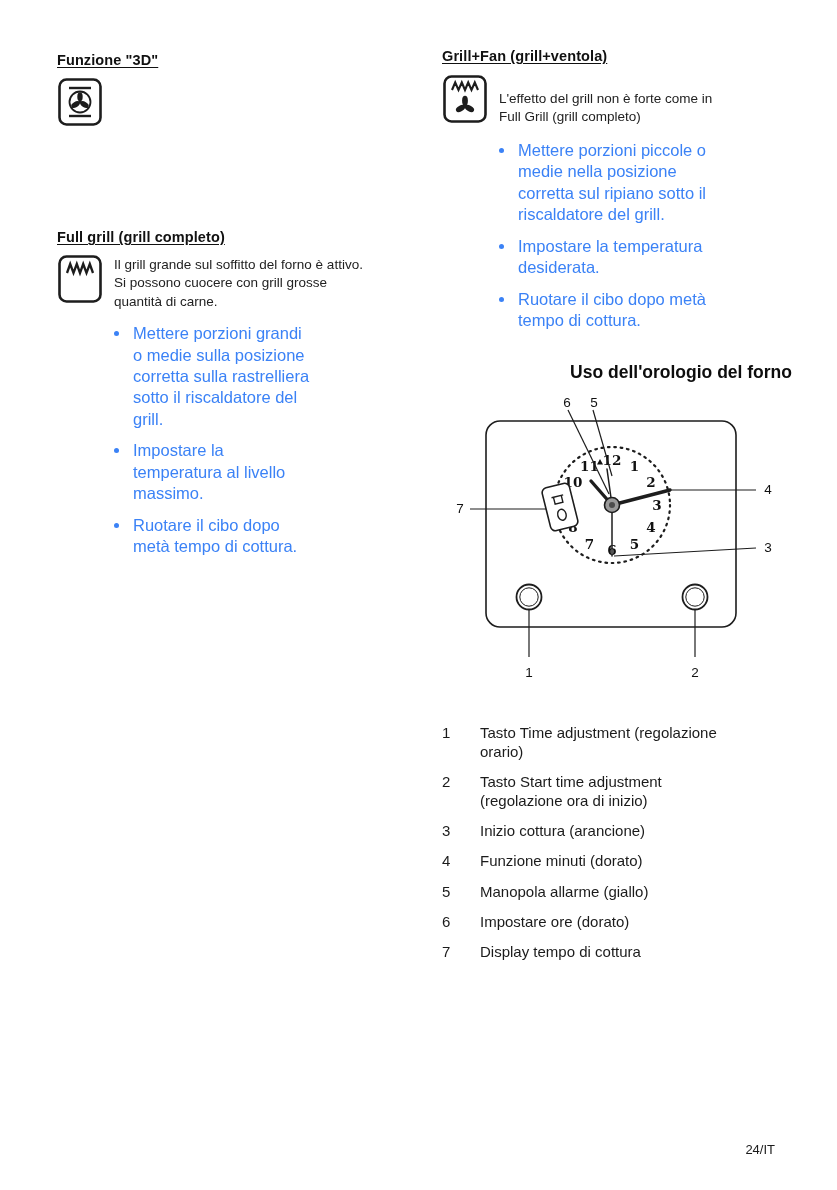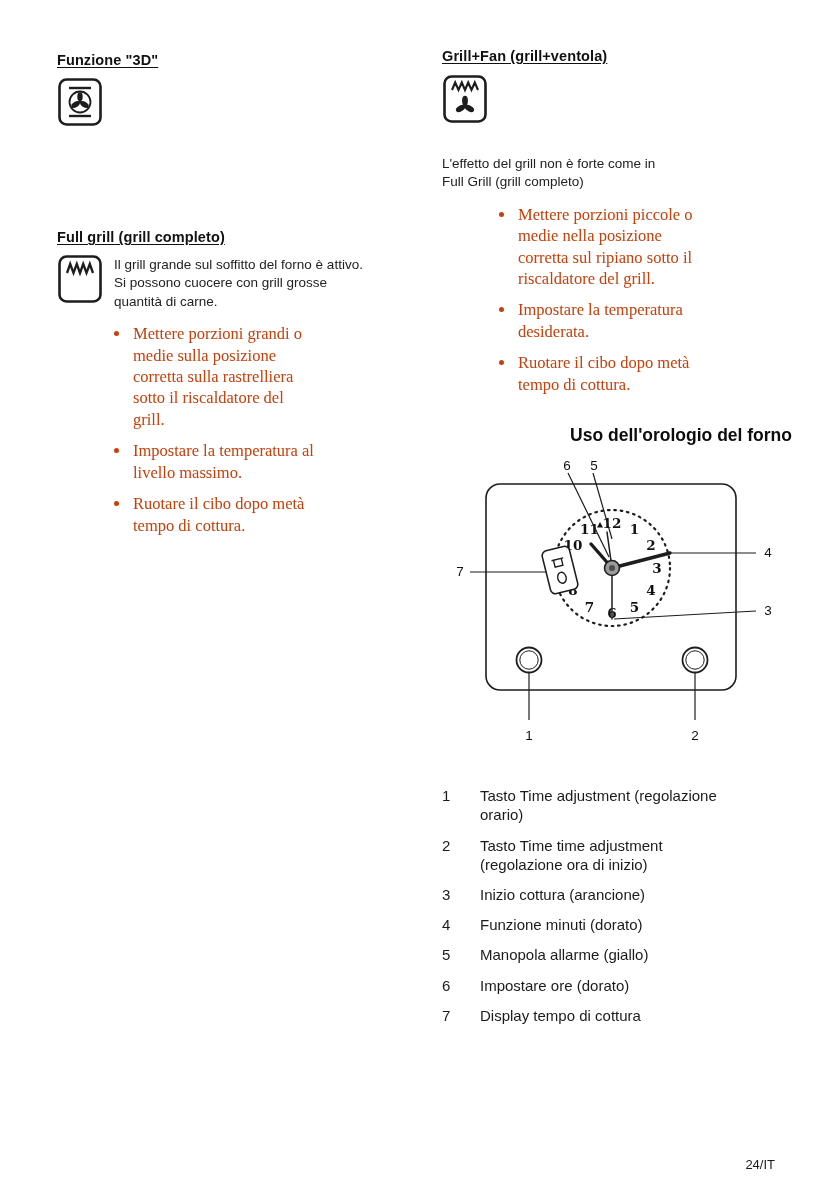--- a/index.html
+++ b/index.html
@@ -14,43 +14,43 @@
   .col-right { left:432px; top:48px; width:350px;margin-left:10px; }
 
   .func-heading {
     font-size:14.5px; font-weight:bold; color:#111;
     text-decoration:underline; text-underline-offset:2px;
     margin-bottom:9px; letter-spacing:.1px;
   }
   .func-row { display:flex; gap:11px; align-items:flex-start; }
   .icon-box { flex:0 0 46px; }
   .func-body { font-size:13.5px; line-height:1.36; max-width:258px; padding-top:2px; color:#222; }
-  .sec3 .func-row { margin-top:10px;flex-direction:column; }
+  .sec3 .func-row { margin-top:10px; }
   .sec3 .func-body { padding-top:16px; max-width:238px; }
   .section-gap { margin-top:98px; }
 
   ul.bullets {
     margin:12px 0 0 52px; padding-left:22px;
-    list-style:disc outside; font-size:16.5px; line-height:1.3; color:#c2410c;font-family:Liberation Serif, serif;
+    list-style:disc outside; font-size:16.5px; line-height:1.3; color:#3b82f6;
   }
   ul.bullets li { margin-bottom:10px; padding-left:2px; }
   .col-left  ul.bullets { max-width:205px; }
   .col-right ul.bullets { max-width:218px; }
 
   .clock-heading { font-size:17.5px; font-weight:bold; color:#0d0d0d; margin-top:30px;text-align:right; }
   .clock-diagram { margin-top:10px; }
 
   .legend { margin-top:26px; font-size:15px; color:#1b1b1b; }
   .legend-row { display:flex; margin-bottom:11px; line-height:1.28; }
   .legend-num { flex:0 0 38px; }
   .legend-text { flex:1; max-width:255px; }
 
   .page-footer {
     position:absolute; right:62px; top:1142px;
-    font-size:13px; color:#1b1b1b;margin-top:15px;
+    font-size:13px; color:#1b1b1b;
   }
   svg .stroke { fill:none; stroke:#1d1d1d; }
 </style>
 </head>
 <body>
 
 <div class="page">
 
   <div class="col col-left">
 
@@ -190,21 +190,21 @@
       </svg>
     </div>
 
     <div class="legend">
       <div class="legend-row">
         <span class="legend-num">1</span>
         <span class="legend-text">Tasto Time adjustment (regolazione orario)</span>
       </div>
       <div class="legend-row">
         <span class="legend-num">2</span>
-        <span class="legend-text">Tasto Time time adjustment (regolazione ora di inizio)</span>
+        <span class="legend-text">Tasto Start time adjustment (regolazione ora di inizio)</span>
       </div>
       <div class="legend-row">
         <span class="legend-num">3</span>
         <span class="legend-text">Inizio cottura (arancione)</span>
       </div>
       <div class="legend-row">
         <span class="legend-num">4</span>
         <span class="legend-text">Funzione minuti (dorato)</span>
       </div>
       <div class="legend-row">

